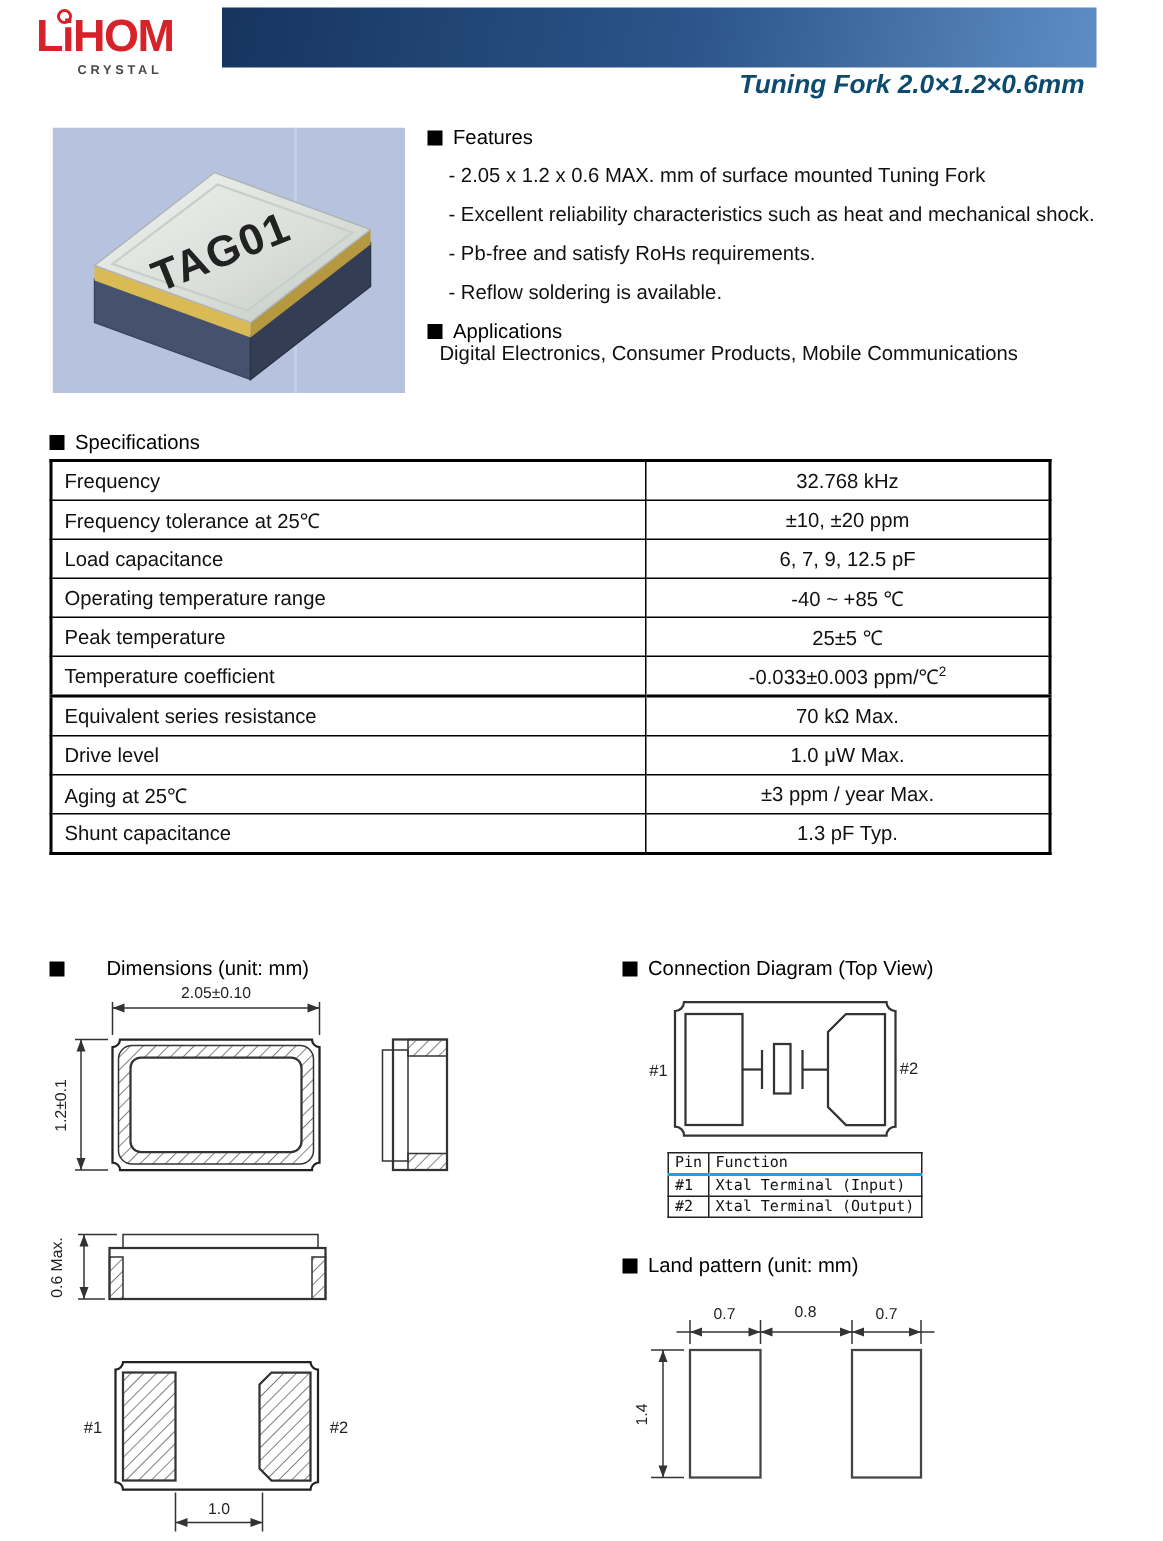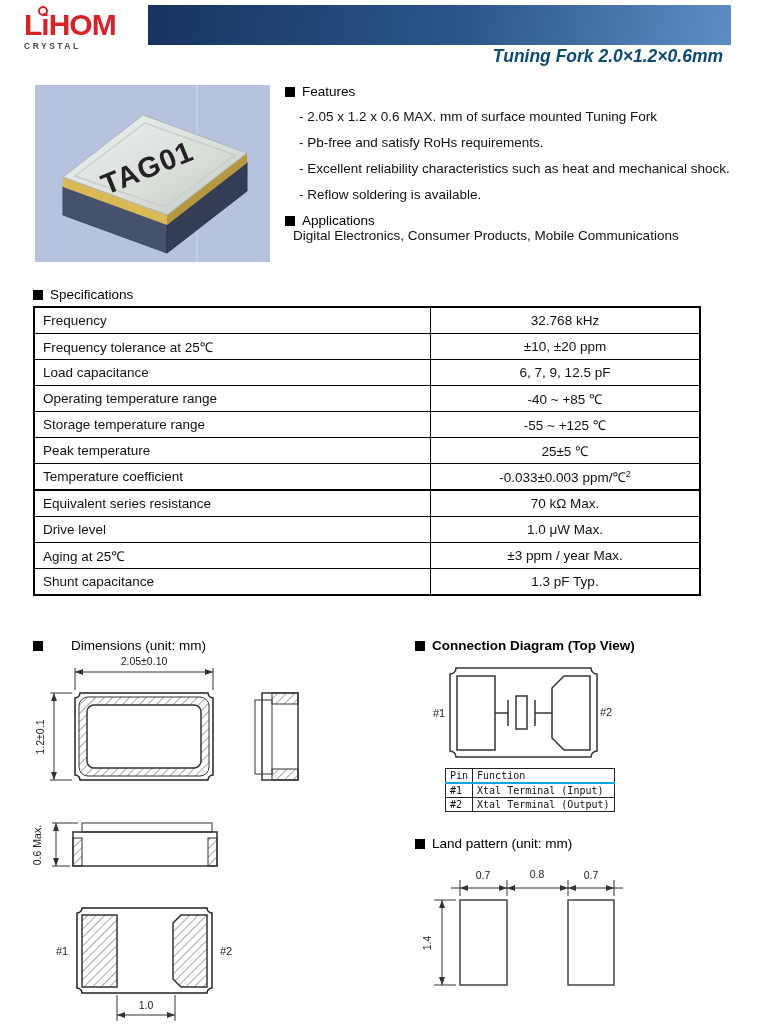--- a/index.html
+++ b/index.html
@@ -5,21 +5,21 @@
   html,body { margin:0; padding:0; background:#ffffff; }
   .page {
     position:relative; width:775px; height:1027px; background:#fff;
     font-family:"Liberation Sans", sans-serif; color:#111; overflow:hidden;border-radius:24px;
   }
   .abs { position:absolute; }
 
   
   .brand { font-size:30px; font-weight:bold; color:#d7222a; letter-spacing:-1px; line-height:1; }
   .brand-ring { width:6px; height:6px; border:2px solid #d7222a; border-radius:50%; }
-  .brand-sub { width:112px; text-align:left; font-size:8.5px; font-weight:bold;
+  .brand-sub { width:112px; text-align:center; font-size:8.5px; font-weight:bold;
                letter-spacing:2.5px; color:#4a4a4a; }
   .banner { width:583px; height:40px; background:linear-gradient(100deg,#16345e 0%,#2c568c 55%,#5f8dc3 100%); }
   .doc-title { font-size:17.5px; font-weight:bold; color:#0c4a6e;font-style:italic; }
 
   
   .sec-heading { display:flex; align-items:center; gap:7px; font-size:13.5px; color:#000; }
   .sq { width:10px; height:10px; background:#000; flex:0 0 auto; }
 
   
   .feat-item { font-size:13.5px; margin-bottom:11px; color:#111; }
@@ -76,22 +76,22 @@
     </g>
   </svg>
 
   <div class="abs" style="left:285px; top:84px; width:485px;">
     <div class="sec-heading">
       <span class="sq"></span>
       <span>Features</span>
     </div>
     <div style="margin-top:10px; padding-left:14px;">
       <div class="feat-item">- 2.05 x 1.2 x 0.6 MAX. mm of surface mounted Tuning Fork</div>
+      <div class="feat-item">- Excellent reliability characteristics such as heat and mechanical shock.</div>
       <div class="feat-item">- Pb-free and satisfy RoHs requirements.</div>
-      <div class="feat-item">- Excellent reliability characteristics such as heat and mechanical shock.</div>
       <div class="feat-item">- Reflow soldering is available.</div>
     </div>
   </div>
 
   <div class="abs" style="left:285px; top:213px; width:485px;">
     <div class="sec-heading">
       <span class="sq"></span>
       <span>Applications</span>
     </div>
     <div class="apps-text" style="margin-top:0; padding-left:8px;">Digital Electronics, Consumer Products, Mobile Communications</div>
@@ -113,24 +113,20 @@
       </tr>
       <tr>
         <td class="param">Load capacitance</td>
         <td class="val">6, 7, 9, 12.5 pF</td>
       </tr>
       <tr>
         <td class="param">Operating temperature range</td>
         <td class="val">-40 ~ +85 ℃</td>
       </tr>
       <tr>
-        <td class="param">Storage temperature range</td>
-        <td class="val">-55 ~ +125 ℃</td>
-      </tr>
-      <tr>
         <td class="param">Peak temperature</td>
         <td class="val">25±5 ℃</td>
       </tr>
       <tr>
         <td class="param">Temperature coefficient</td>
         <td class="val"><span>-0.033±0.003 ppm/℃</span><sup>2</sup></td>
       </tr>
       <tr class="thick">
         <td class="param">Equivalent series resistance</td>
         <td class="val">70 kΩ Max.</td>
@@ -218,21 +214,21 @@
     <g stroke="#333" stroke-width="1" fill="none">
       <line x1="89" y1="97" x2="89" y2="123"></line>
         <line x1="147" y1="97" x2="147" y2="123"></line>
       <line x1="89" y1="117" x2="147" y2="117"></line>
       <polygon points="89,117 97,114 97,120" fill="#333" stroke="none"></polygon>
       <polygon points="147,117 139,114 139,120" fill="#333" stroke="none"></polygon>
     </g>
     <text x="118" y="111" text-anchor="middle" class="dimtext">1.0</text>
   </svg>
 
-  <div class="abs sec-heading" style="left:415px; top:638px;font-weight:bold;">
+  <div class="abs sec-heading" style="left:415px; top:638px;">
     <span class="sq"></span>
     <span>Connection Diagram (Top View)</span>
   </div>
 
   <svg class="abs" style="left:430px; top:662px;" width="185" height="102" viewBox="0 0 185 102">
     <path d="M 26 6 H 161 A 6 6 0 0 0 167 12 V 89 A 6 6 0 0 0 161 95 H 26 A 6 6 0 0 0 20 89 V 12 A 6 6 0 0 0 26 6 Z" fill="none" stroke="#333" stroke-width="1.5"></path>
     <rect x="27" y="14" width="38" height="74" fill="none" stroke="#333" stroke-width="1.5"></rect>
     <polygon points="134,14 160,14 160,88 134,88 122,76 122,26" fill="none" stroke="#333" stroke-width="1.5"></polygon>
     <g stroke="#333" stroke-width="1.5" fill="none">
       <line x1="65" y1="51" x2="78" y2="51"></line>

